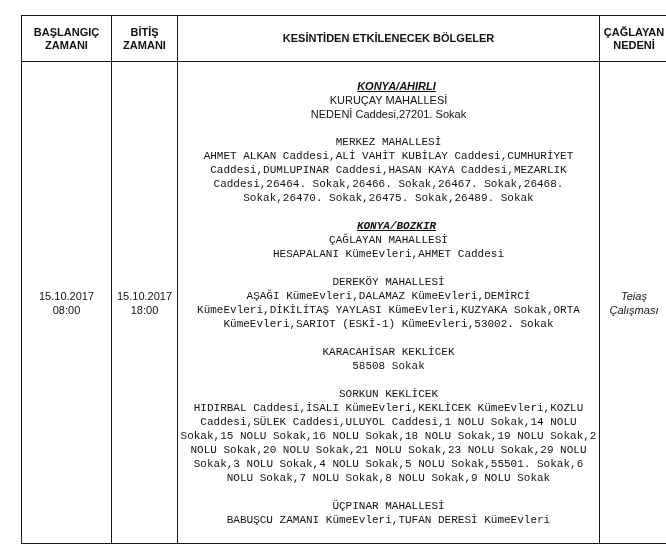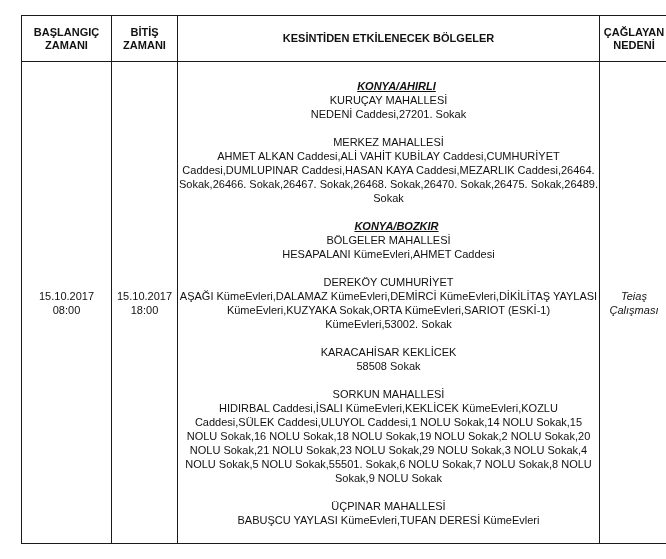--- a/index.html
+++ b/index.html
@@ -32,21 +32,21 @@
     white-space: pre-line;
   }
   .outage-table td {
     font-size: 11px;
     line-height: 14px;
     height: 482px;
   }
   .pre { white-space: pre-line; }
 
   .areas-cell { padding: 2px 1px; }
-  .section + .section { margin-top: 14px; }
+  .section + .section { margin-top: 14px; font-family: Liberation Mono, monospace; }
   .region-heading {
     font-weight: bold;
     font-style: italic;
     text-decoration: underline;
     padding-left: 16px;
   }
   .reason-cell { padding: 0 4px; font-style: italic; }
 </style>
 </head>
 <body>
@@ -81,37 +81,37 @@
               <div class="region-heading">KONYA/AHIRLI</div>
               <div>KURUÇAY MAHALLESİ</div>
               <div>NEDENİ Caddesi,27201. Sokak</div>
             </div>
             <div class="section">
               <div>MERKEZ MAHALLESİ</div>
               <div>AHMET ALKAN Caddesi,ALİ VAHİT KUBİLAY Caddesi,CUMHURİYET Caddesi,DUMLUPINAR Caddesi,HASAN KAYA Caddesi,MEZARLIK Caddesi,26464. Sokak,26466. Sokak,26467. Sokak,26468. Sokak,26470. Sokak,26475. Sokak,26489. Sokak</div>
             </div>
             <div class="section">
               <div class="region-heading">KONYA/BOZKIR</div>
-              <div>BÖLGELER MAHALLESİ</div>
+              <div>ÇAĞLAYAN MAHALLESİ</div>
               <div>HESAPALANI KümeEvleri,AHMET Caddesi</div>
             </div>
             <div class="section">
-              <div>DEREKÖY CUMHURİYET</div>
+              <div>DEREKÖY MAHALLESİ</div>
               <div>AŞAĞI KümeEvleri,DALAMAZ KümeEvleri,DEMİRCİ KümeEvleri,DİKİLİTAŞ YAYLASI KümeEvleri,KUZYAKA Sokak,ORTA KümeEvleri,SARIOT (ESKİ-1) KümeEvleri,53002. Sokak</div>
             </div>
             <div class="section">
               <div>KARACAHİSAR KEKLİCEK</div>
               <div>58508 Sokak</div>
             </div>
             <div class="section">
-              <div>SORKUN MAHALLESİ</div>
+              <div>SORKUN KEKLİCEK</div>
               <div>HIDIRBAL Caddesi,İSALI KümeEvleri,KEKLİCEK KümeEvleri,KOZLU Caddesi,SÜLEK Caddesi,ULUYOL Caddesi,1 NOLU Sokak,14 NOLU Sokak,15 NOLU Sokak,16 NOLU Sokak,18 NOLU Sokak,19 NOLU Sokak,2 NOLU Sokak,20 NOLU Sokak,21 NOLU Sokak,23 NOLU Sokak,29 NOLU Sokak,3 NOLU Sokak,4 NOLU Sokak,5 NOLU Sokak,55501. Sokak,6 NOLU Sokak,7 NOLU Sokak,8 NOLU Sokak,9 NOLU Sokak</div>
             </div>
             <div class="section">
               <div>ÜÇPINAR MAHALLESİ</div>
-              <div>BABUŞCU YAYLASI KümeEvleri,TUFAN DERESİ KümeEvleri</div>
+              <div>BABUŞCU ZAMANI KümeEvleri,TUFAN DERESİ KümeEvleri</div>
             </div>
           </div>
       </td>
       <td class="reason-cell">Teiaş Çalışması</td>
     </tr>
   </tbody>
 </table>
 
 </body></html>

